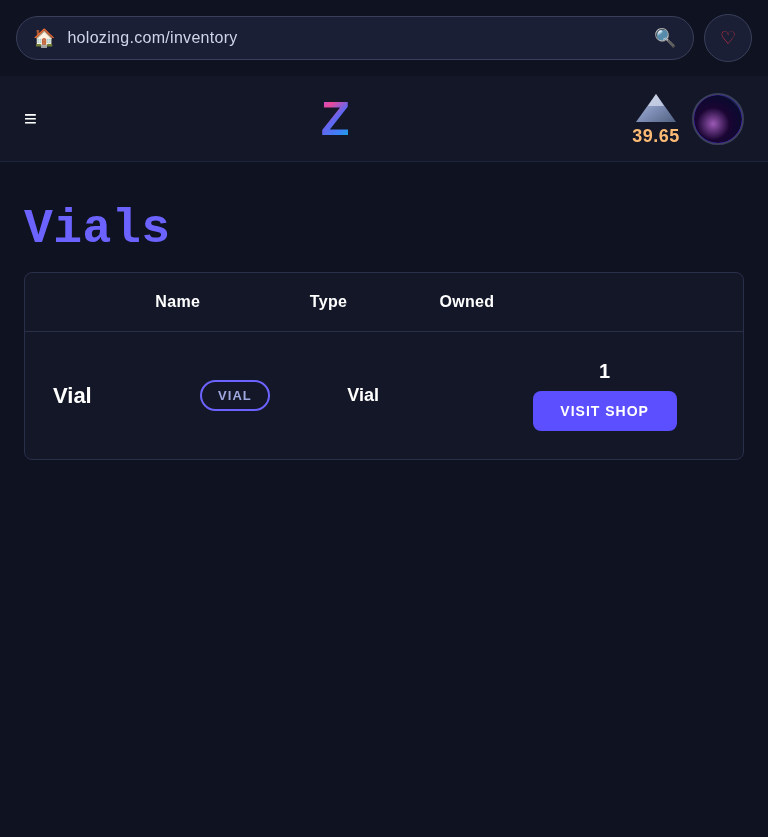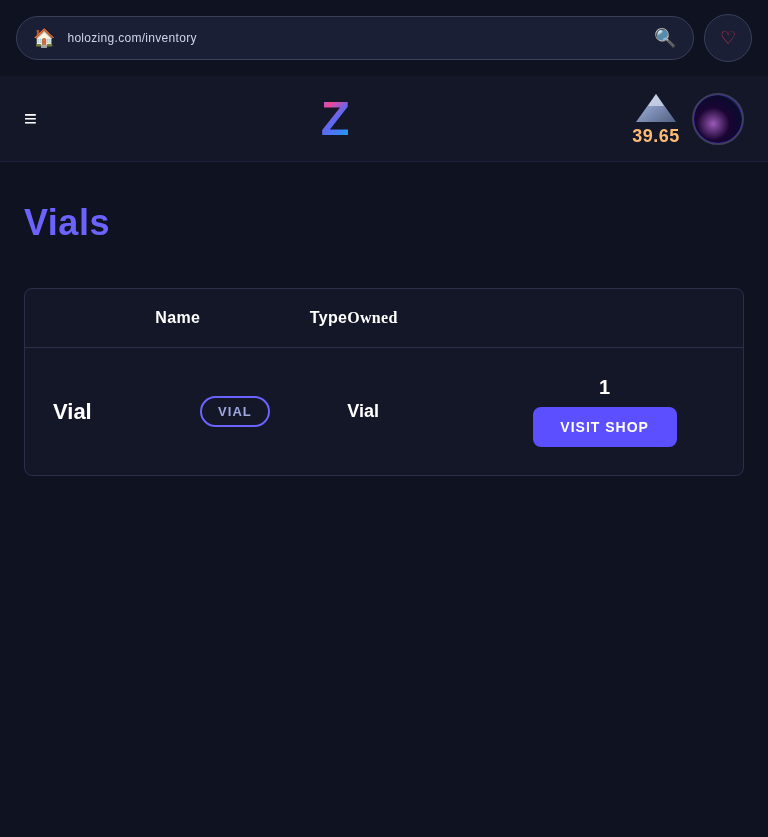--- a/index.html
+++ b/index.html
@@ -34,21 +34,21 @@
     }
 
     .address-bar .home-icon {
       color: #cc3344;
       font-size: 18px;
       flex-shrink: 0;
     }
 
     .address-bar .url-text {
       flex: 1;
-      font-size: 12px;
+      font-size: 16px;
       color: #d0d4e8;
       letter-spacing: 0.3px;
     }
 
     .address-bar .search-icon {
       color: #cc3344;
       font-size: 18px;
       flex-shrink: 0;
     }
 
@@ -156,25 +156,26 @@
       background: radial-gradient(circle at 40% 60%, #9b59b6 0%, #1a0533 40%, #0a0a2e 70%, #c0c0ff 100%);
       border-radius: 50%;
     }
 
     
     .main-content {
       padding: 40px 24px 40px 24px;
     }
 
     .page-title {
-      font-size: 36px;
+      font-size: 48px;
       font-weight: 800;
       color: #6c63ff;
-      margin-bottom: 44px;
+      margin-bottom: 16px;
       letter-spacing: 0.5px;
+      font-family: Liberation Mono, monospace;
     }
 
     
     .inventory-table {
       background-color: #131728;
       border: 1px solid #2a2f4a;
       border-radius: 8px;
       overflow: hidden;
       width: 100%;
     }
@@ -188,22 +189,21 @@
 
     .table-header-cell {
       font-size: 16px;
       font-weight: 600;
       color: #ffffff;
       letter-spacing: 0.3px;
       text-align: right;
     }
 
     .table-header-cell.owned-col {
-      text-align: left;
-      font-family: Liberation Serif, serif;
+      text-align: right;
     }
 
     .table-row {
       display: grid;
       grid-template-columns: 1fr 1fr 1fr 1.5fr;
       padding: 28px 28px;
       align-items: center;
     }
 
     .cell-name {

